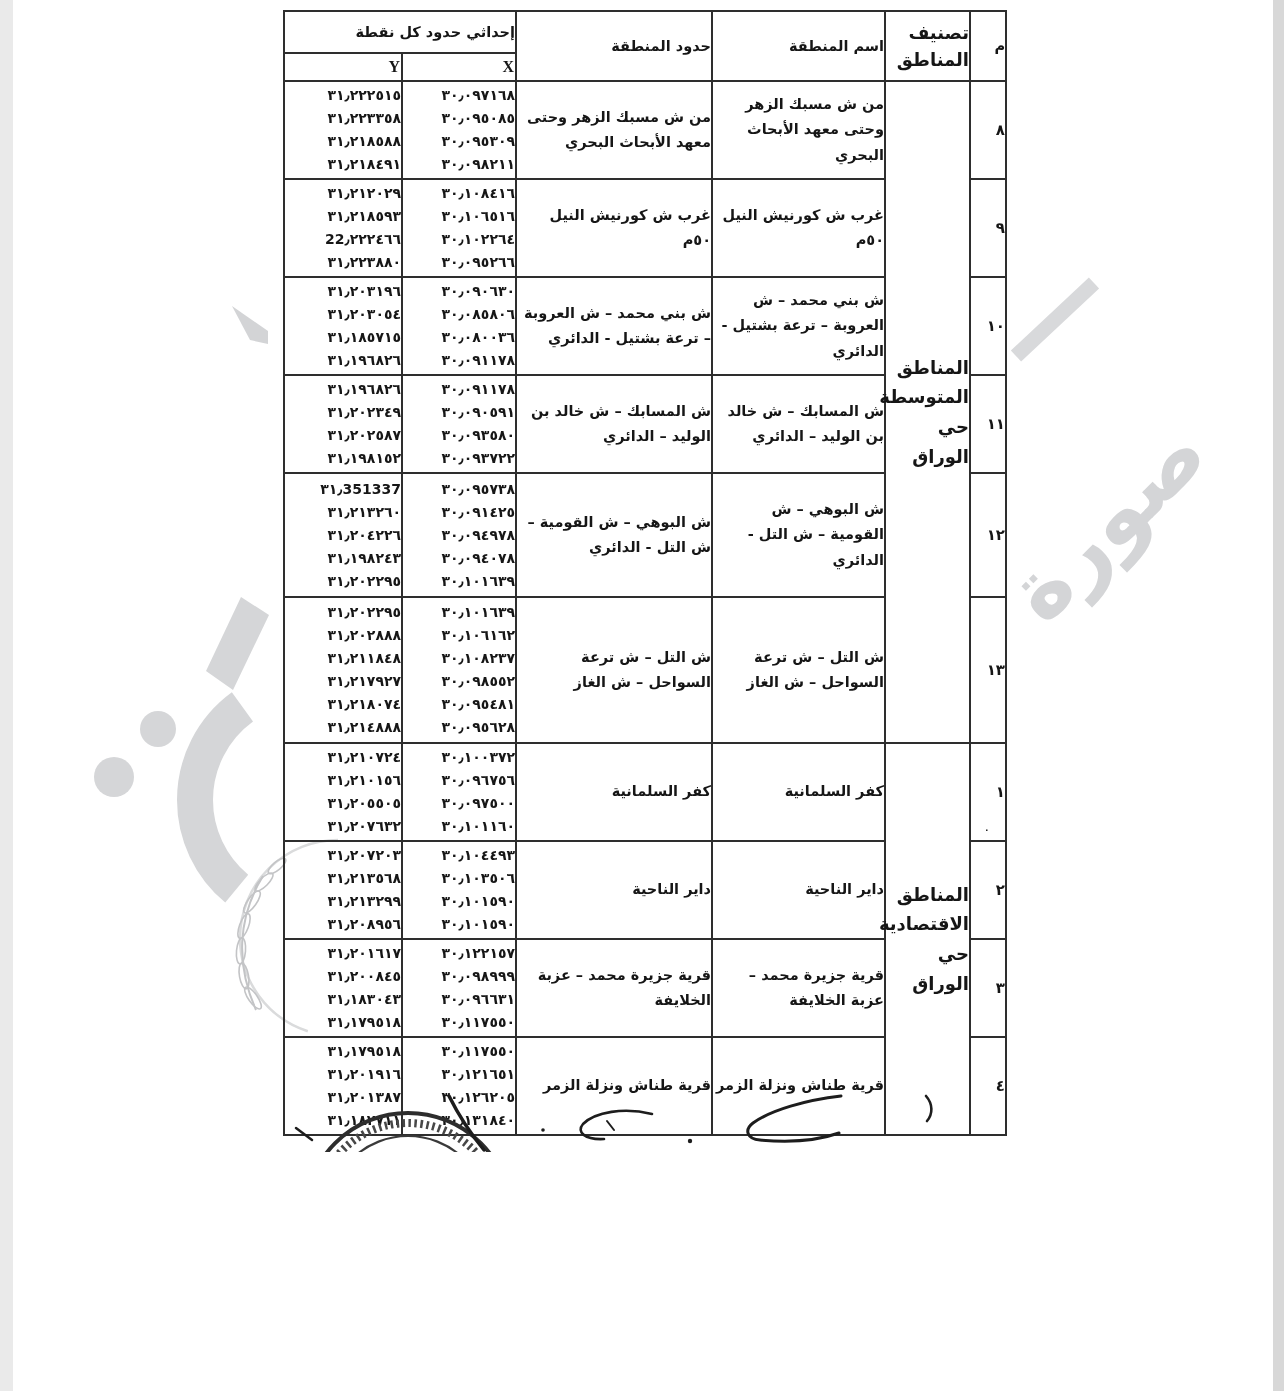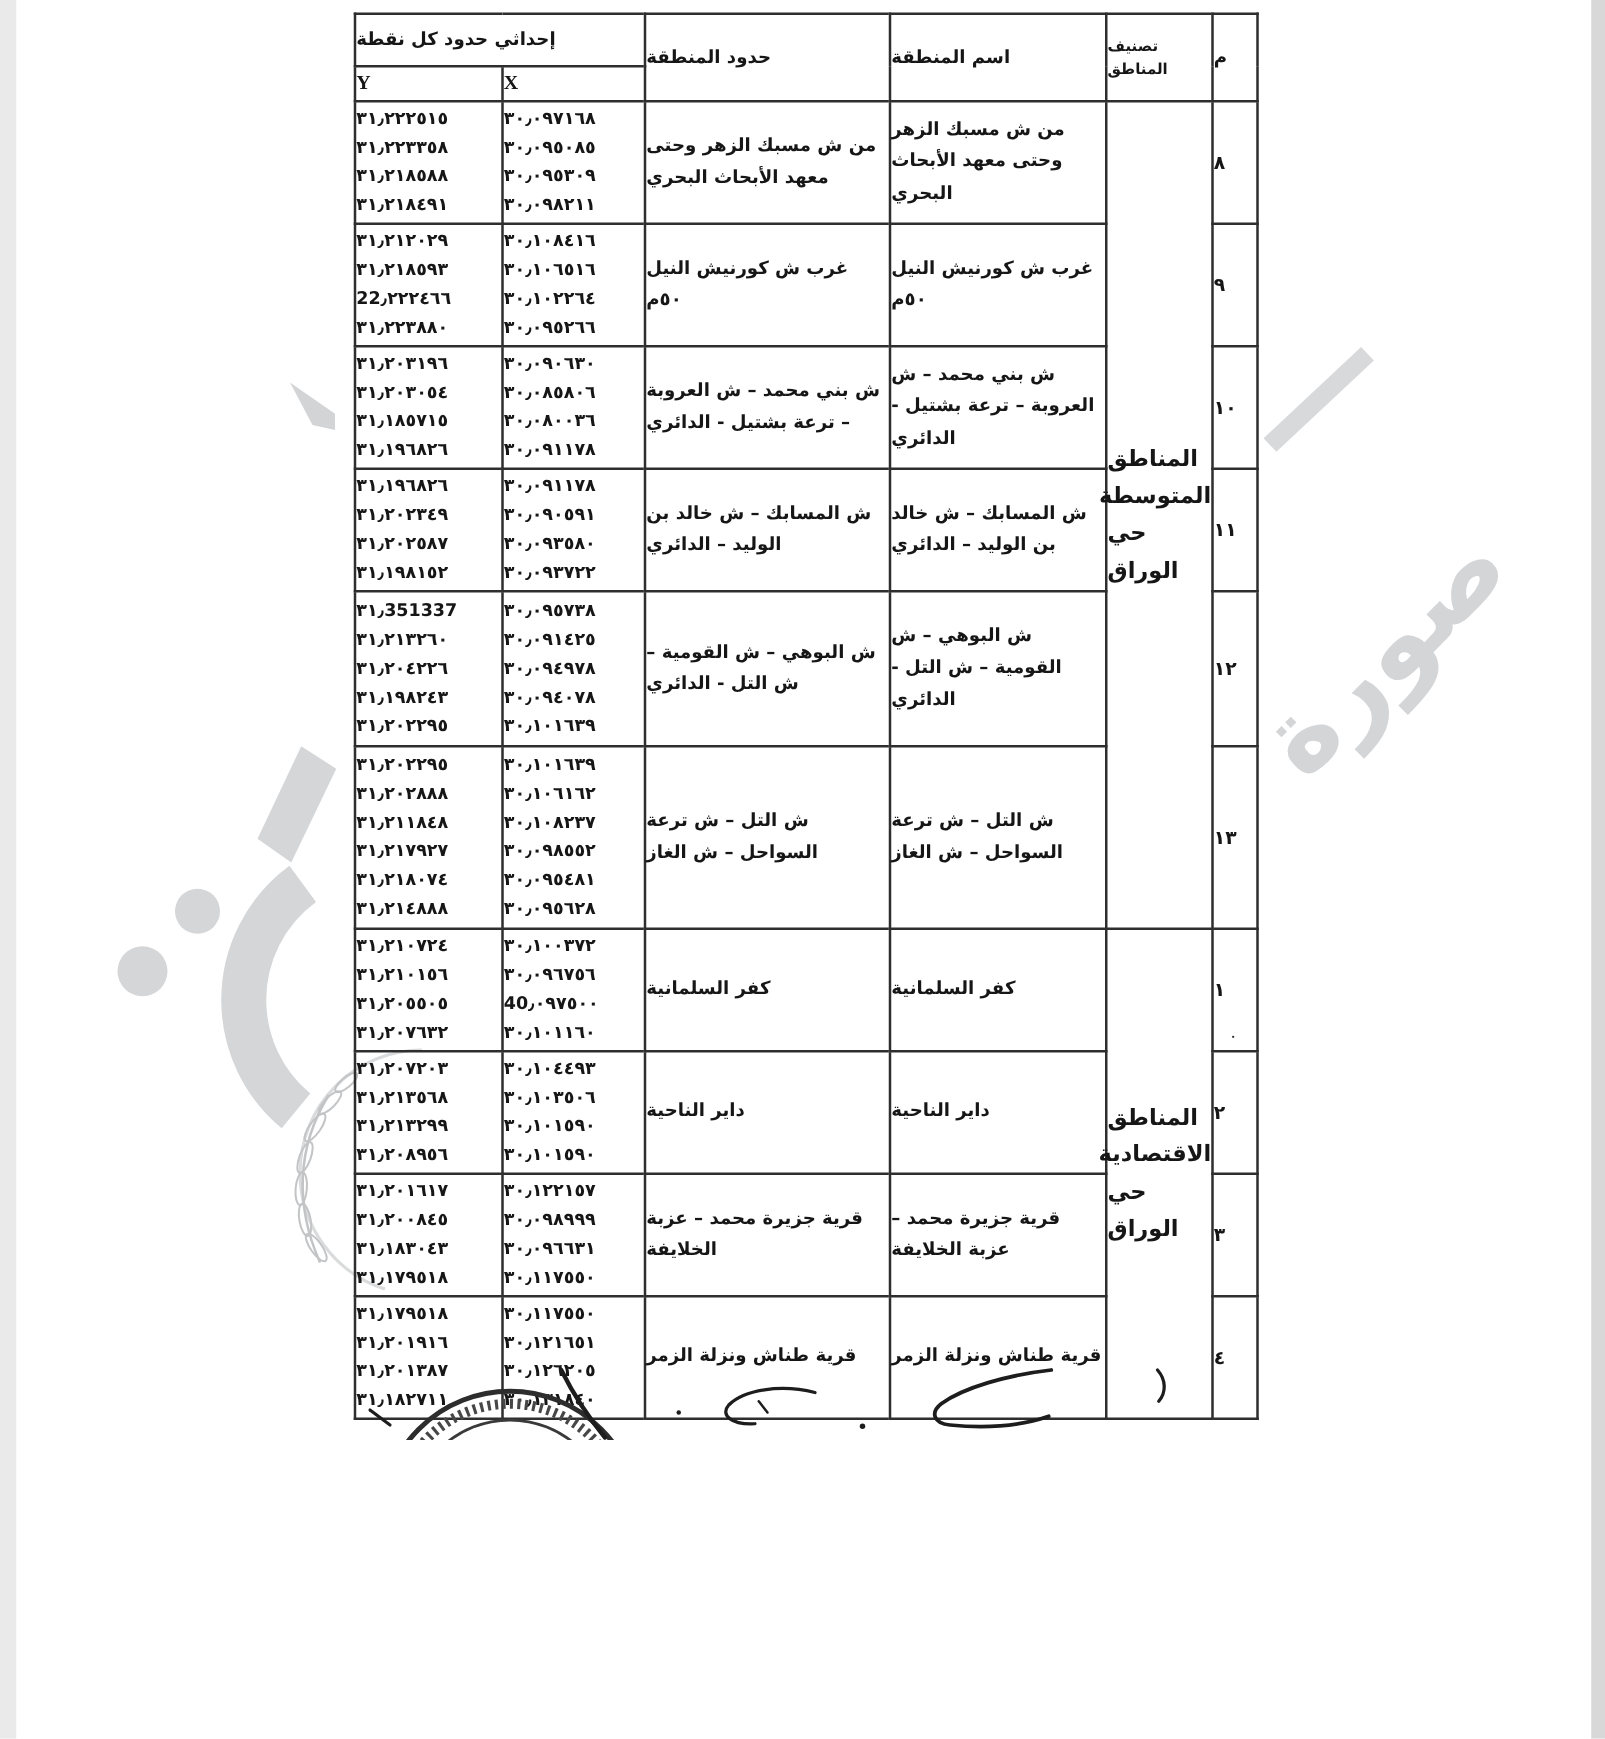--- a/index.html
+++ b/index.html
@@ -23,27 +23,27 @@
   }
 
   
   .doc-table{
     position:absolute;top:10px;left:283px;width:722px;
     border-collapse:collapse;table-layout:fixed;
     direction:rtl;z-index:1;background:transparent;
   }
   .doc-table th,.doc-table td{
     border:2px solid #2e2e2e;
-    text-align:left;vertical-align:middle;
+    text-align:right;vertical-align:middle;
     font-weight:bold;padding:0;background:transparent;
   }
   .h-main{height:42px;font-size:14.5px;}
   .h-sub{height:28px;}
   .h-xy{font-family:"Liberation Serif","DejaVu Serif",serif;font-size:16px;letter-spacing:1px;}
-  .h-class{font-size:12px;line-height:1.5;padding:0 2px;}
+  .h-class{font-size:18px;line-height:1.5;padding:0 2px;}
   .c-num{font-size:15px;position:relative;}
   .num-mark{position:absolute;bottom:5px;right:46%;font-size:9px;line-height:9px;color:#2a2a2a;}
   .c-class{font-size:18px;line-height:1.65;padding:0 3px;}
   .c-name{font-size:14.5px;line-height:1.75;padding:0 9px;}
   .c-bounds{font-size:14.5px;line-height:1.75;padding:0 12px;}
   .c-coord{font-size:14px;}
   .coord-line{height:23px;line-height:23px;}
 
   
   .artifacts{position:absolute;left:0;top:0;z-index:2;pointer-events:none;}
@@ -213,21 +213,21 @@
         </td>
       </tr>
       <tr style="height: 98px;">
         <td class="c-num">١<div class="num-mark">٠</div></td>
         <td class="c-class" rowspan="4">المناطق الاقتصادية حي الوراق</td>
         <td class="c-name">كفر السلمانية</td>
         <td class="c-bounds">كفر السلمانية</td>
         <td class="c-coord">
           <div class="coord-line">٣٠٫١٠٠٣٧٢</div>
           <div class="coord-line">٣٠٫٠٩٦٧٥٦</div>
-          <div class="coord-line">40٫٠٩٧٥٠٠</div>
+          <div class="coord-line">٣٠٫٠٩٧٥٠٠</div>
           <div class="coord-line">٣٠٫١٠١١٦٠</div>
         </td>
         <td class="c-coord">
           <div class="coord-line">٣١٫٢١٠٧٢٤</div>
           <div class="coord-line">٣١٫٢١٠١٥٦</div>
           <div class="coord-line">٣١٫٢٠٥٥٠٥</div>
           <div class="coord-line">٣١٫٢٠٧٦٣٢</div>
         </td>
       </tr>
       <tr style="height: 98px;">

